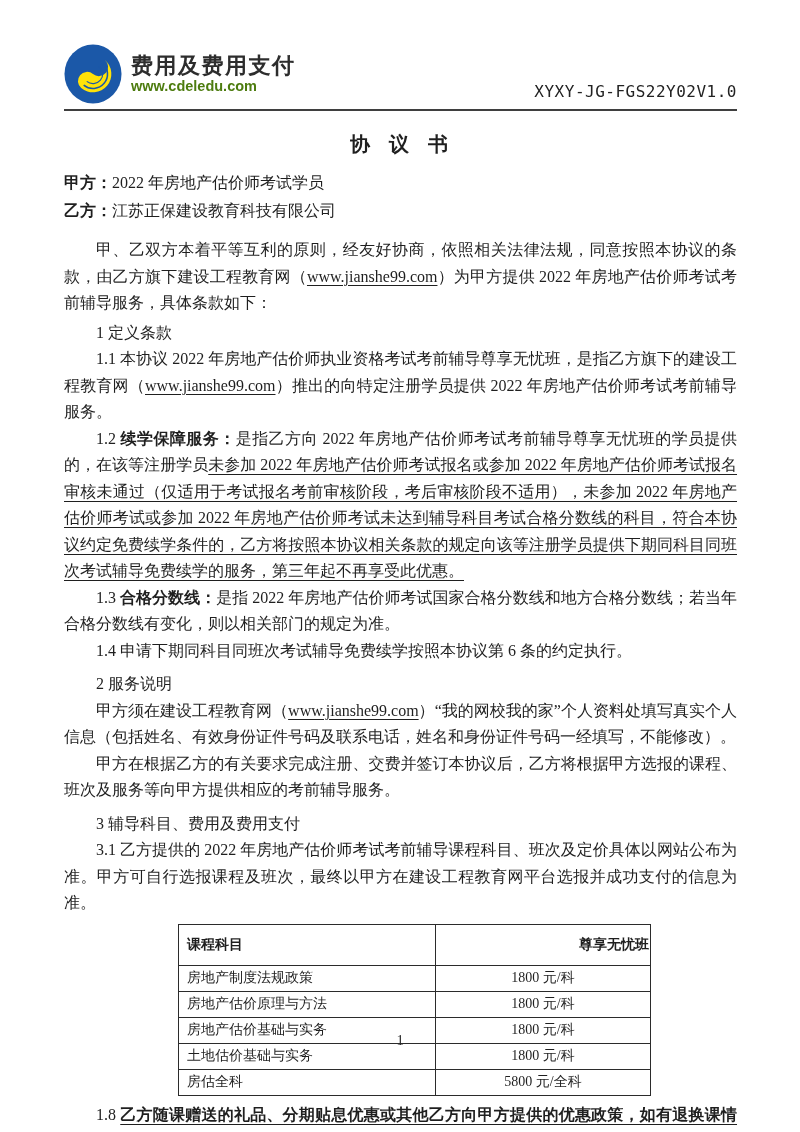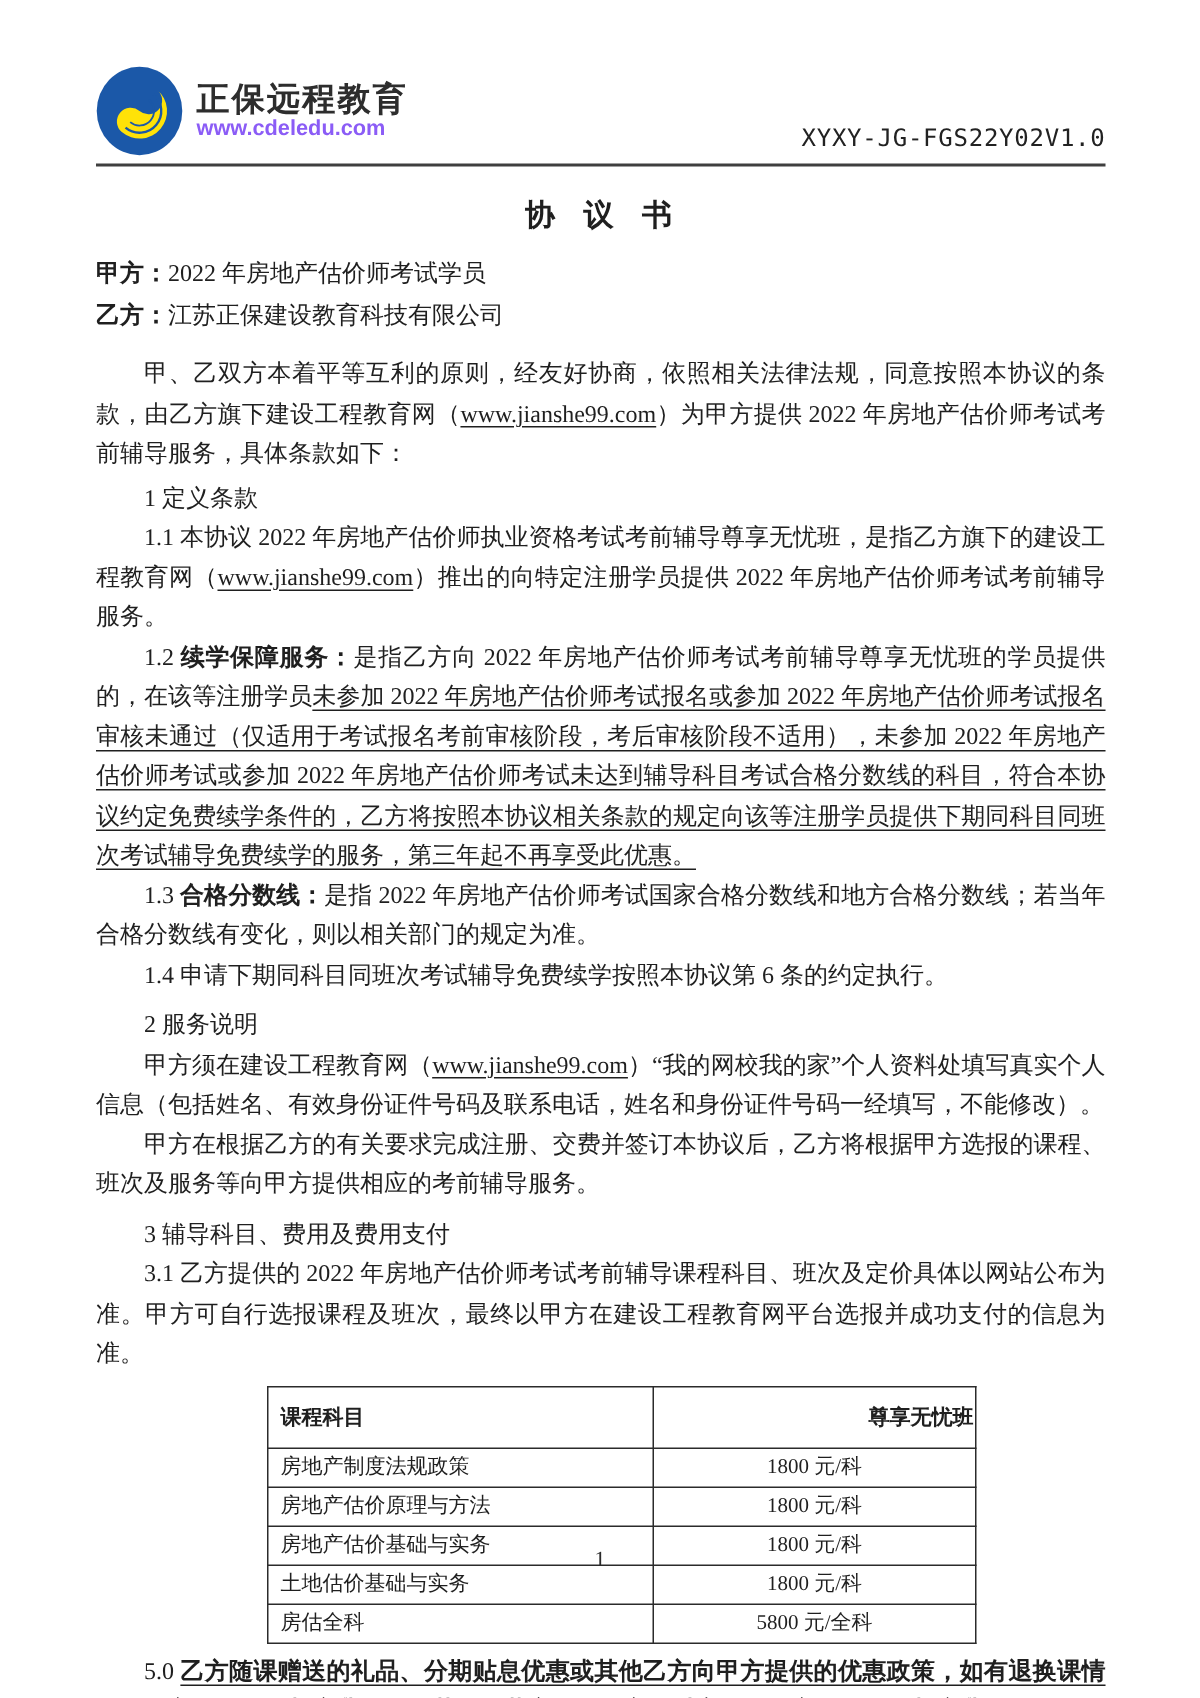--- a/index.html
+++ b/index.html
@@ -18,21 +18,21 @@
   .hdr{display:flex;justify-content:space-between;align-items:flex-end;}
   .logo-block{display:flex;align-items:center;gap:9px;}
   .logo-svg{width:58px;height:60px;display:block;}
   .brand-col{display:flex;flex-direction:column;justify-content:center;}
   .brand-name{
     font-family:"Liberation Sans","DejaVu Sans",sans-serif;
     font-weight:bold;font-size:22px;color:#2d2d2d;letter-spacing:1.5px;line-height:1.15;
   }
   .brand-site{
     font-family:"Liberation Sans","DejaVu Sans",sans-serif;
-    font-weight:bold;font-size:14.5px;color:#8b5cf6;line-height:1.2;
+    font-weight:bold;font-size:14.5px;color:#4d7c0f;line-height:1.2;
   }
   .doc-code{
     font-family:"DejaVu Sans Mono","Liberation Mono",monospace;
     font-size:16px;color:#222;padding-bottom:3px;letter-spacing:0.5px;
   }
   .hdr-rule{border:none;border-top:2px solid #3f3f3f;margin:5px 0 0 0;}
   
   .doc-title{
     text-align:center;font-size:20px;font-weight:bold;
     letter-spacing:3px;word-spacing:8px;
@@ -81,21 +81,21 @@
     <div class="logo-block">
       <svg class="logo-svg" viewBox="0 0 60 62" aria-hidden="true">
         <ellipse cx="30" cy="31" rx="29.5" ry="30.5" fill="#1b58a8"></ellipse>
         <g transform="rotate(40 30 31)">
           <path d="M30,12 A19,19 0 1 1 30,50 A9.5,9.5 0 1 1 30,31 A9.5,9.5 0 1 0 30,12 Z" fill="#ffe208"></path>
           <path d="M30,16 A15,15 0 1 1 30,46" fill="none" stroke="#1b58a8" stroke-width="1.6"></path>
           <path d="M30,21 A10,10 0 1 1 30,41" fill="none" stroke="#1b58a8" stroke-width="1.2"></path>
         </g>
       </svg>
       <div class="brand-col">
-        <span class="brand-name">正保远程教育</span>
+        <span class="brand-name">费用及费用支付</span>
         <span class="brand-site">www.cdeledu.com</span>
       </div>
     </div>
     <span class="doc-code">XYXY-JG-FGS22Y02V1.0</span>
   </div>
   <hr class="hdr-rule">
 
   <div class="doc-title">协 议 书</div>
 
   <div class="party">
@@ -142,17 +142,17 @@
         <td class="td-course">土地估价基础与实务</td>
         <td class="td-price">1800 元/科</td>
       </tr>
       <tr>
         <td class="td-course">房估全科</td>
         <td class="td-price">5800 元/全科</td>
       </tr>
     </tbody>
   </table>
 
-  <p class="indent p32"><span>5.0 </span><span class="b u">乙方随课赠送的礼品、分期贴息优惠或其他乙方向甲方提供的优惠政策，如有退换课情况，乙方有权扣除相应费用（如若原包装完整，甲方可以寄回，乙方不予扣除相应费用）。</span></p>
+  <p class="indent p32"><span>1.8 </span><span class="b u">乙方随课赠送的礼品、分期贴息优惠或其他乙方向甲方提供的优惠政策，如有退换课情况，乙方有权扣除相应费用（如若原包装完整，甲方可以寄回，乙方不予扣除相应费用）。</span></p>
 
   <div class="page-num">1</div>
 
 </div>
 
 </body></html>

